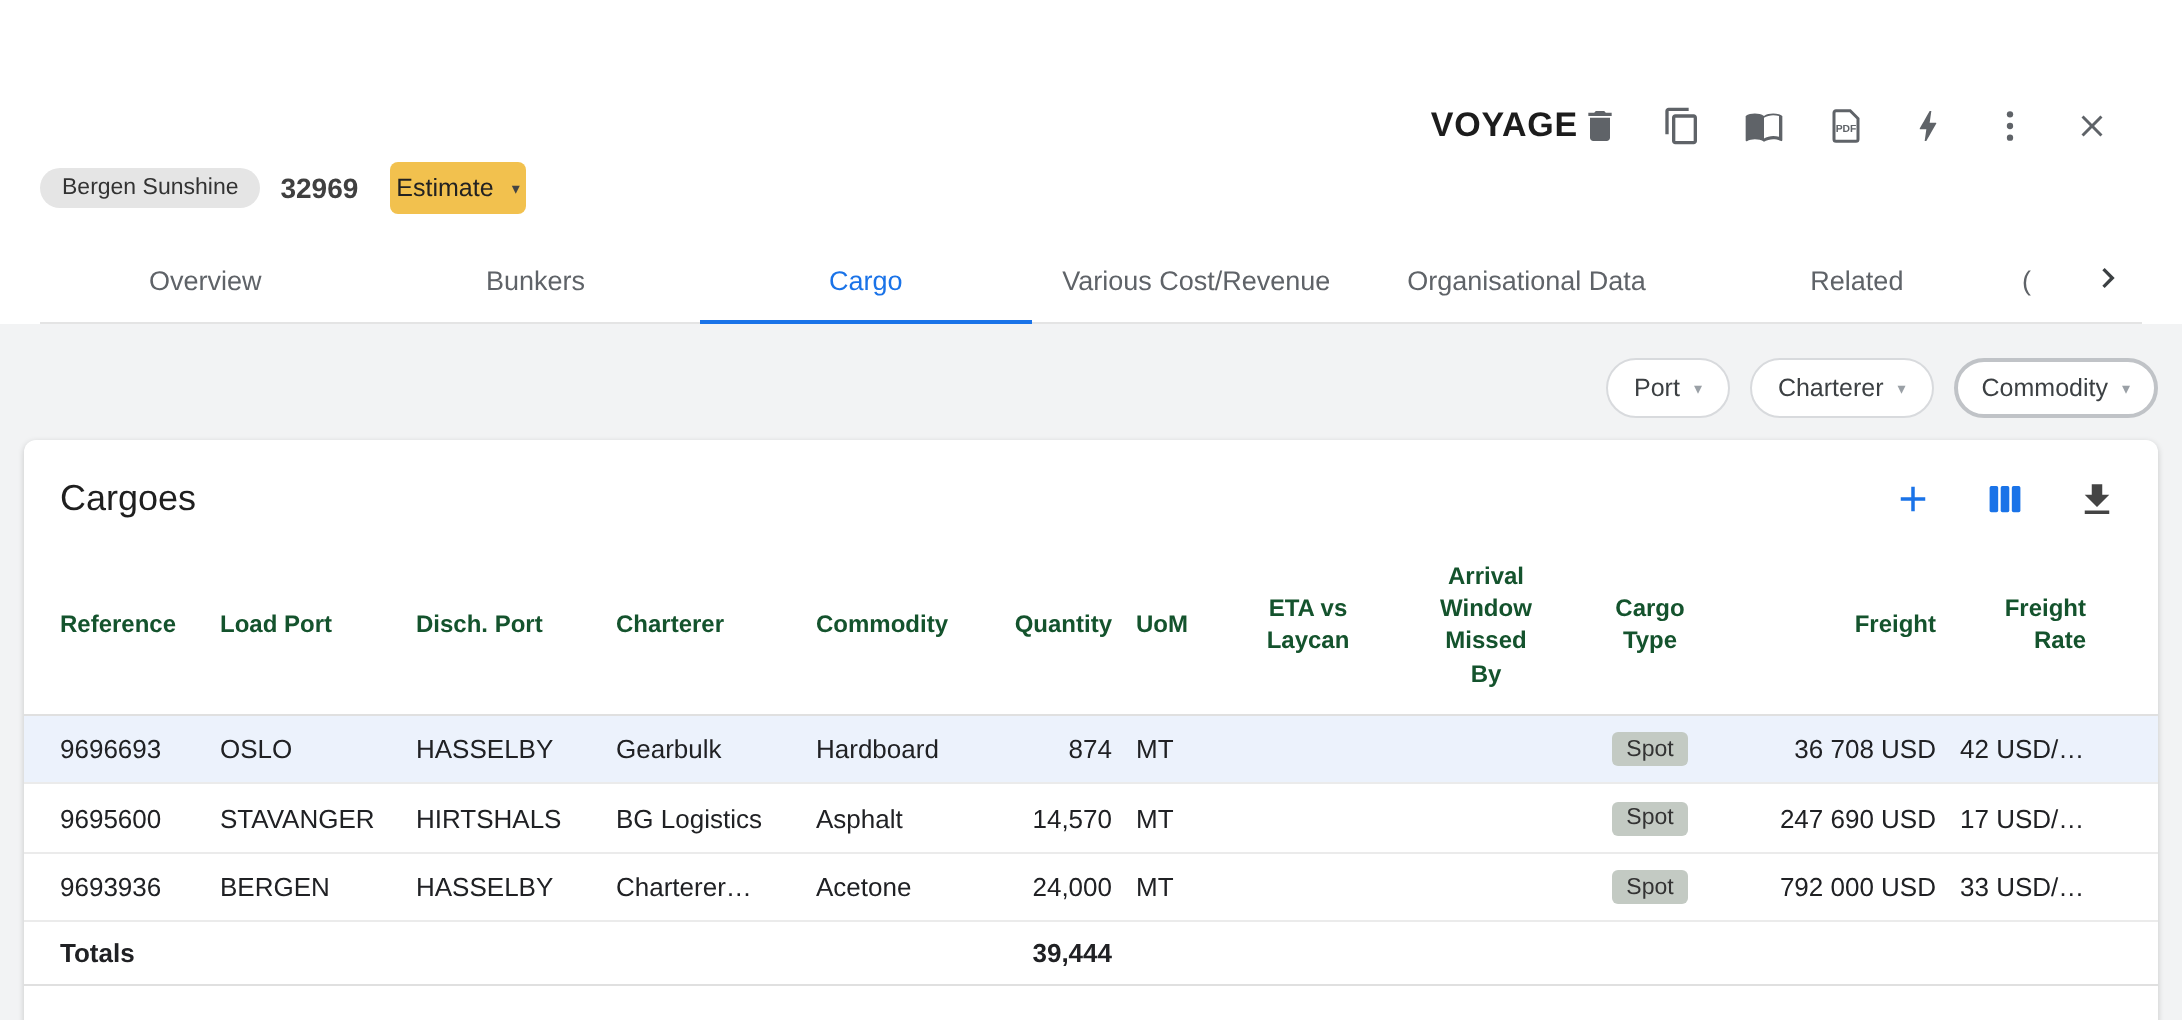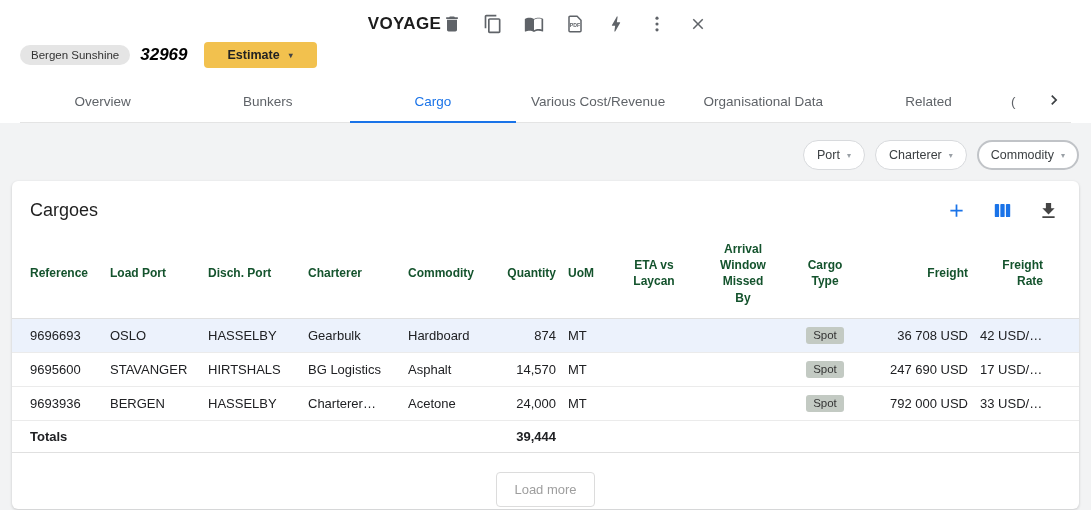--- a/index.html
+++ b/index.html
@@ -4,30 +4,30 @@
 <style>
   * { box-sizing: border-box; margin: 0; padding: 0; }
   html,body { width: 1091px; height: 510px; overflow: hidden; }
   body {
     font-family: "Liberation Sans", sans-serif;
     background: #f2f3f4;
     color: #202124;
   }
   
   .topbar { background: #fff; padding: 13px 20px 0 20px; }
-  .topbar-row1 { display: flex; align-items: center; justify-content: center; }
+  .topbar-row1 { display: flex; align-items: center; justify-content: flex-end; margin-top: 39px; }
   .page-title { font-size: 17px; font-weight: bold; letter-spacing: .4px; color: #1c1c1c; }
   .action-icons { display: flex; align-items: center; gap: 19px; padding-right: 14px; }
   .icon-btn { background: none; border: none; cursor: pointer; width: 22px; height: 22px; display: flex; align-items: center; justify-content: center; }
   .icon-btn svg { width: 20px; height: 20px; fill: #5f6368; display: block; }
   .icon-btn.close svg { width: 18px; height: 18px; }
   .topbar-row2 { display: flex; align-items: center; gap: 10px; margin-top: 7px; }
   .vessel-chip { background: #e5e5e5; border-radius: 11px; padding: 4px 11px; font-size: 11.5px; color: #333; cursor: default; }
-  .voyage-number { color: #000000; font-size: 17px; font-weight: bold; font-style: italic; }
-  .estimate-btn { margin-left: 6px; background: #f2c14e; border: none; border-radius: 4px; padding: 6px 24px; font-size: 12.5px; font-weight: bold; color: #222; display: flex; align-items: center; gap: 9px; cursor: pointer; font-family: inherit; }
+  .voyage-number { color: #404040; font-size: 14px; font-weight: bold; }
+  .estimate-btn { margin-left: 6px; background: #f2c14e; border: none; border-radius: 4px; padding: 6px 3px; font-size: 12.5px; font-weight: normal; color: #222; display: flex; align-items: center; gap: 9px; cursor: pointer; font-family: inherit; }
   .estimate-btn .caret { font-size: 8px; color: #444; }
   
   .tabbar { display: flex; align-items: stretch; margin-top: 12px; height: 43px; border-bottom: 1px solid #e4e4e4; }
   .tab { flex: 1; display: flex; align-items: center; justify-content: center; font-size: 13.5px; color: #5f6368; cursor: pointer; position: relative; white-space: nowrap; }
   .tab.active { color: #1a73e8; }
   .tab.active::after { content:""; position:absolute; left:0; right:0; bottom:-1px; height:2px; background:#1a73e8; }
   .tab-partial { width: 26px; display:flex; align-items:center; justify-content:flex-start; font-size:13.5px; color:#5f6368; overflow:hidden; }
   .tab-scroll { width: 34px; display:flex; align-items:center; justify-content:center; background:none; border:none; cursor:pointer; }
   .tab-scroll svg { width: 20px; height: 20px; fill: #3c4043; }
   

